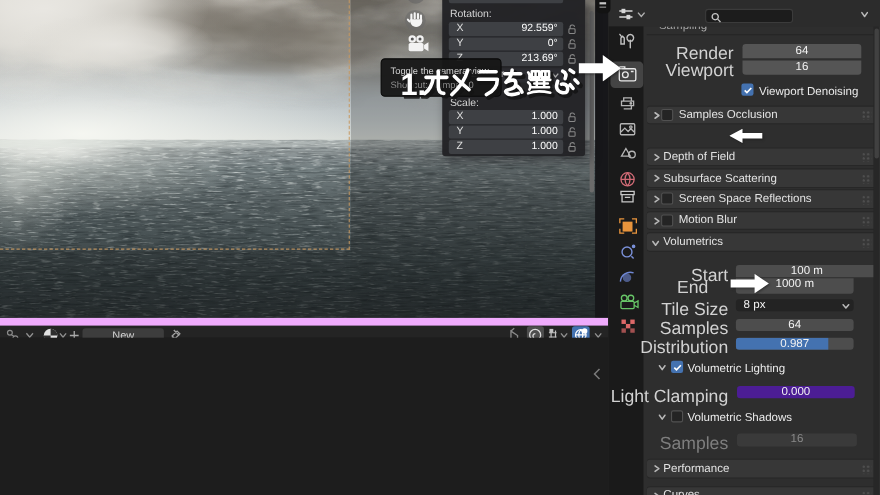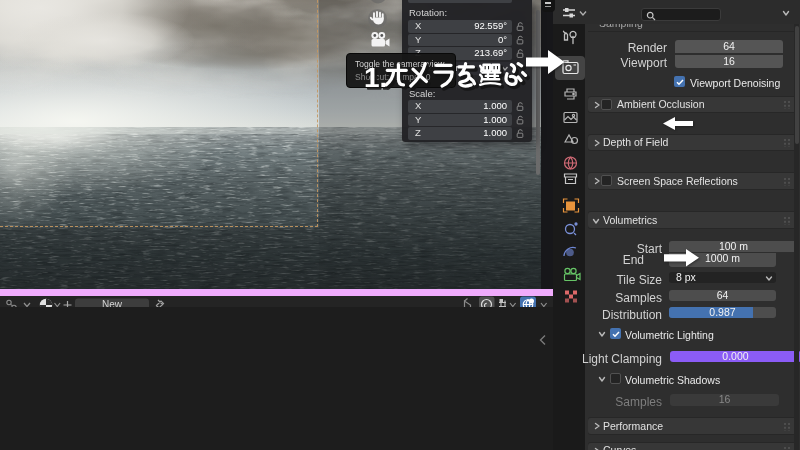--- a/index.html
+++ b/index.html
@@ -18,21 +18,21 @@
 .nrow b{position:absolute;left:7px;font-weight:normal;color:#e0e0e0}
 .nrow span{position:absolute;right:5px}
 .nlab{position:absolute;left:7px;font-size:9.5px;color:#d5d5d5}
 
 #bhead{left:0;top:289px;width:553px;height:18px;background:#242424;border-top:7px solid #f0abfc}
 #bcanvas{left:0;top:307px;width:553px;height:143px;background:#1d1d1d}
 
 #props{left:553px;top:0;width:247px;height:450px;background:#2e2e2e}
 #tabs{position:absolute;left:0;top:0;width:32px;height:450px;background:#1a1a1a}
 #phead{position:absolute;left:0;top:0;width:247px;height:24px;background:#2c2c2c}
-.lab{position:absolute;font-size:12px;color:#d2d2d2;text-align:center}
+.lab{position:absolute;font-size:16px;color:#d2d2d2;text-align:center}
 .fld{position:absolute;background:#555555;font-size:10.5px;color:#f2f2f2;text-align:center}
 .phdr{position:absolute;left:35px;width:209px;height:15.5px;background:#373737;border-radius:3px;box-shadow:0 1px 0 #272727,0 -1px 0 #272727;font-size:10.5px;color:#e2e2e2}
 .phdr .tx{position:absolute;top:1.5px}
 .chev{position:absolute;width:8px;height:8px;fill:none;stroke:#b8b8b8;stroke-width:1.4;stroke-linecap:round;stroke-linejoin:round}
 .cb{position:absolute;width:11px;height:11px;border-radius:2px}
 .cb.on{background:#4472b0}
 .cb.off{background:#242424;border:1px solid #515151}
 .dots{position:absolute;right:5px;top:4.5px;width:8px;height:8px;background:radial-gradient(circle at 1.2px 1.2px,#5e5e5e 1px,rgba(0,0,0,0) 1.2px);background-size:4px 3.8px;opacity:.6}
 </style></head><body>
 <div id="stage">
@@ -331,36 +331,51 @@
  <div class="cb on" style="left:121px;top:76px"></div>
  <svg class="abs" style="left:123px;top:78.5px" width="8" height="7" viewBox="0 0 8 7">
         <path d="M1 3.2 L3 5.2 L7 1" stroke="#fff" stroke-width="1.5" fill="none"></path>
       </svg>
  <div style="position:absolute;left:137px;top:76.5px;font-size:10.5px;color:#eaeaea">Viewport Denoising</div>
  <div class="phdr" style="top:96.5px">
         <svg class="chev" style="left:5px;top:4px">
           <path d="M2.5 1.5 L6 4 L2.5 6.5"></path>
         </svg>
   <span class="cb off" style="left:13px;top:2px"></span>
-        <span class="tx" style="left:29px">Ambient Occlusion</span>
+        <span class="tx" style="left:29px">Samples Occlusion</span>
         <span class="dots"></span>
       </div>
  <div class="phdr" style="top:134.5px">
         <svg class="chev" style="left:5px;top:4px">
           <path d="M2.5 1.5 L6 4 L2.5 6.5"></path>
         </svg>
   <span class="tx" style="left:15px">Depth of Field</span>
+        <span class="dots"></span>
+      </div>
+ <div class="phdr" style="top:154px">
+        <svg class="chev" style="left:5px;top:4px">
+          <path d="M2.5 1.5 L6 4 L2.5 6.5"></path>
+        </svg>
+  <span class="tx" style="left:15px">Subsurface Scattering</span>
         <span class="dots"></span>
       </div>
  <div class="phdr" style="top:173px">
         <svg class="chev" style="left:5px;top:4px">
           <path d="M2.5 1.5 L6 4 L2.5 6.5"></path>
         </svg>
   <span class="cb off" style="left:13px;top:2px"></span>
         <span class="tx" style="left:29px">Screen Space Reflections</span>
+        <span class="dots"></span>
+      </div>
+ <div class="phdr" style="top:192.5px">
+        <svg class="chev" style="left:5px;top:4px">
+          <path d="M2.5 1.5 L6 4 L2.5 6.5"></path>
+        </svg>
+  <span class="cb off" style="left:13px;top:2px"></span>
+        <span class="tx" style="left:29px">Motion Blur</span>
         <span class="dots"></span>
       </div>
  <div class="phdr" style="top:212px">
         <svg class="chev" style="left:4px;top:5px">
           <path d="M1.5 2.5 L4 6 L6.5 2.5"></path>
         </svg>
   <span class="tx" style="left:15px">Volumetrics</span>
         <span class="dots"></span>
       </div>
  <div class="lab" style="right:138px;top:241.5px">Start</div>
@@ -378,21 +393,21 @@
  <div class="fld" style="left:116px;top:306.5px;width:107px;height:11px;line-height:11px;border-radius:3px;background:#4d4d4d;overflow:hidden"><span style="position:absolute;left:0;top:0;width:84px;height:11px;background:#4472b0"></span><span style="position:relative">0.987</span></div>
  <svg class="chev" style="left:45px;top:330px">
         <path d="M1.5 2.5 L4 6 L6.5 2.5"></path>
       </svg>
  <div class="cb on" style="left:57px;top:328px"></div>
  <svg class="abs" style="left:59px;top:330.5px" width="8" height="7" viewBox="0 0 8 7">
         <path d="M1 3.2 L3 5.2 L7 1" stroke="#fff" stroke-width="1.5" fill="none"></path>
       </svg>
  <div style="position:absolute;left:72px;top:328.5px;font-size:10.5px;color:#eaeaea">Volumetric Lighting</div>
  <div class="lab" style="right:138px;top:351.5px">Light Clamping</div>
- <div class="fld" style="left:117px;top:350.5px;width:131px;height:11.5px;line-height:11.5px;border-radius:3px;background:#8b5cf6">0.000</div>
+ <div class="fld" style="left:117px;top:350.5px;width:107px;height:11.5px;line-height:11.5px;border-radius:3px;background:#4c1d95">0.000</div>
  <svg class="chev" style="left:45px;top:375px">
         <path d="M1.5 2.5 L4 6 L6.5 2.5"></path>
       </svg>
  <div class="cb off" style="left:57px;top:373px"></div>
  <div style="position:absolute;left:72px;top:373.5px;font-size:10.5px;color:#eaeaea">Volumetric Shadows</div>
  <div class="lab" style="right:138px;top:395px;color:#7e7e7e">Samples</div>
  <div class="fld" style="left:117px;top:394px;width:109px;height:11.5px;line-height:11.5px;border-radius:3px;background:#3a3a3a;color:#888">16</div>
  <div class="phdr" style="top:418px">
         <svg class="chev" style="left:5px;top:4px">
           <path d="M2.5 1.5 L6 4 L2.5 6.5"></path>

